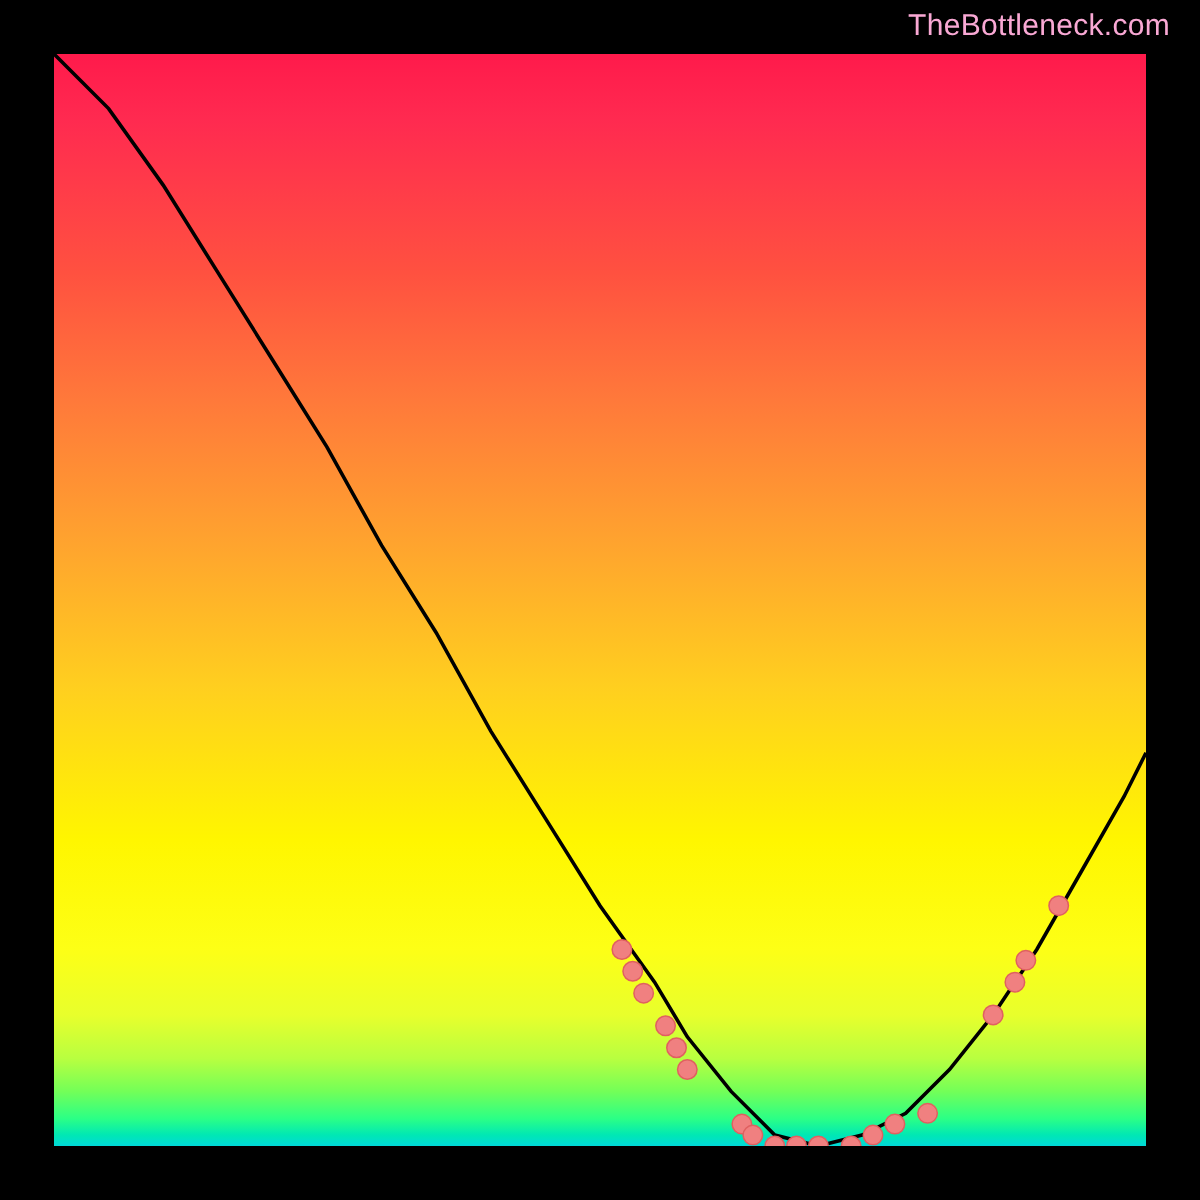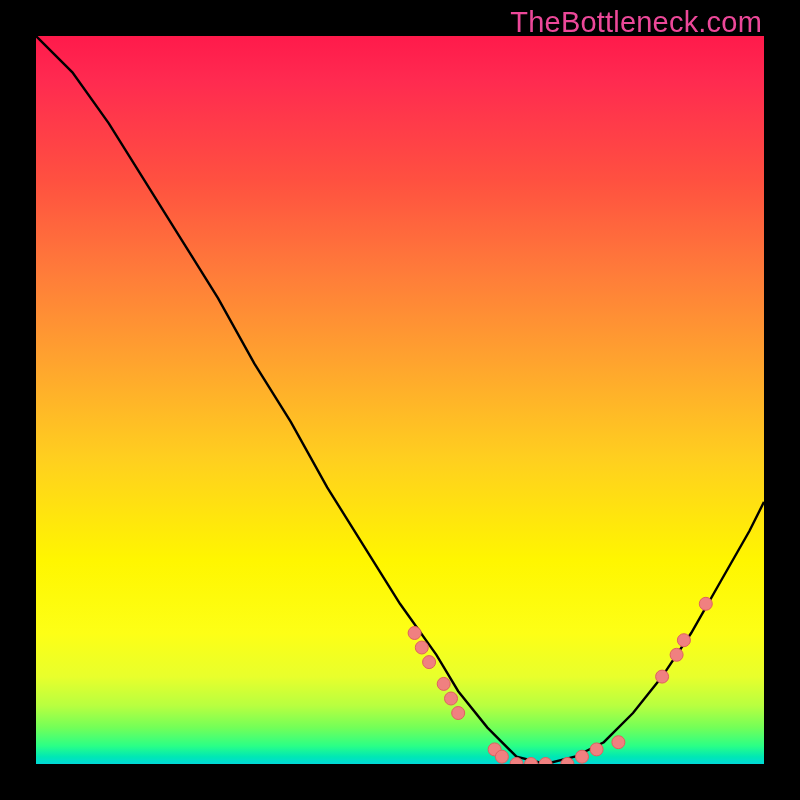--- a/index.html
+++ b/index.html
@@ -50,23 +50,23 @@
   }
   svg.curve {
     position: absolute;
     inset: 0;
     width: 728px;
     height: 728px;
   }
   .attribution {
     position: absolute;
     top: 6px;
-    right: 38px;
-    color: #ec4899;
-    font-size: 29px;
+    right: 20px;
+    color: #f9a8d4;
+    font-size: 20px;
     font-weight: 500;
     letter-spacing: 0.2px;
   }
 </style>
 </head>
 <body>
 
 <div class="frame">
   <div class="attribution">TheBottleneck.com</div>
 

